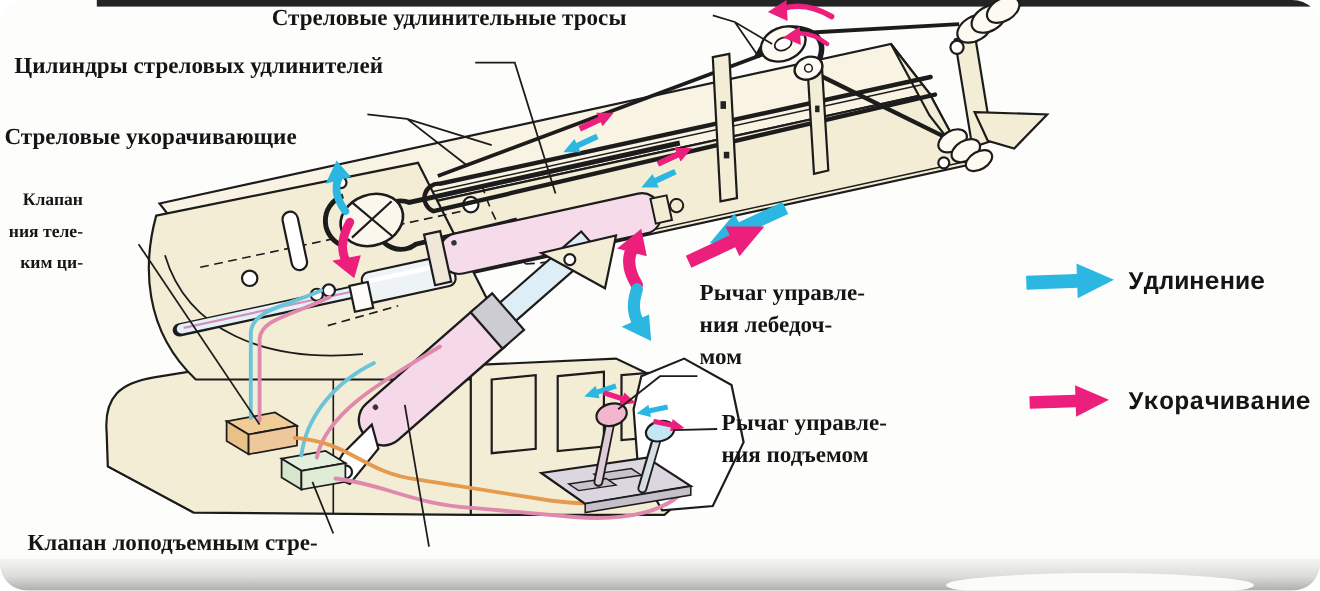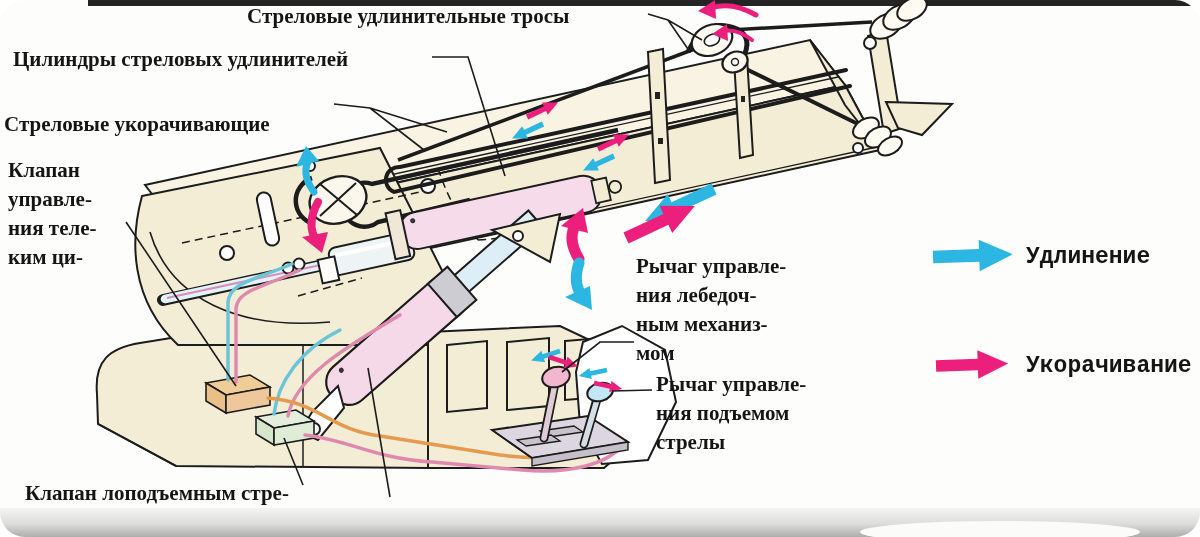--- a/index.html
+++ b/index.html
@@ -260,38 +260,35 @@
 </svg>
 
 <div class="lbl" style="left:247px;top:2px;">Стреловые удлинительные тросы</div>
 
 <div class="lbl" style="left:13px;top:45px;">Цилиндры стреловых удлинителей</div>
 
 <div class="lbl" style="left:4px;top:91px;line-height:27px;margin-top:20px;">
   <div>Стреловые укорачивающие</div>
 </div>
 
-<div class="lbl small-lh" style="left:8px;top:156px;font-size:21px;">
+<div class="lbl small-lh" style="left:8px;top:167px;font-size:16px;text-align:right;">
   <div>Клапан</div>
-  <div>управле-</div>
   <div>ния теле-</div>
   <div>ким ци-</div>
 </div>
 
 <div class="lbl small-lh" style="left:636px;top:252px;">
   <div>Рычаг управле-</div>
   <div>ния лебедоч-</div>
-  <div>ным механиз-</div>
   <div>мом</div>
 </div>
 
 <div class="lbl small-lh" style="left:656px;top:370px;">
   <div>Рычаг управле-</div>
   <div>ния подъемом</div>
-  <div>стрелы</div>
 </div>
 
 <div class="lbl" style="left:25px;top:479px;">
   <div>Клапан лоподъемным стре-</div>
 </div>
 
 <div class="lbl legend-lbl" style="left:1026px;top:243px;">Удлинение</div>
 
 <div class="lbl legend-lbl" style="left:1026px;top:352px;">Укорачивание</div>
 

